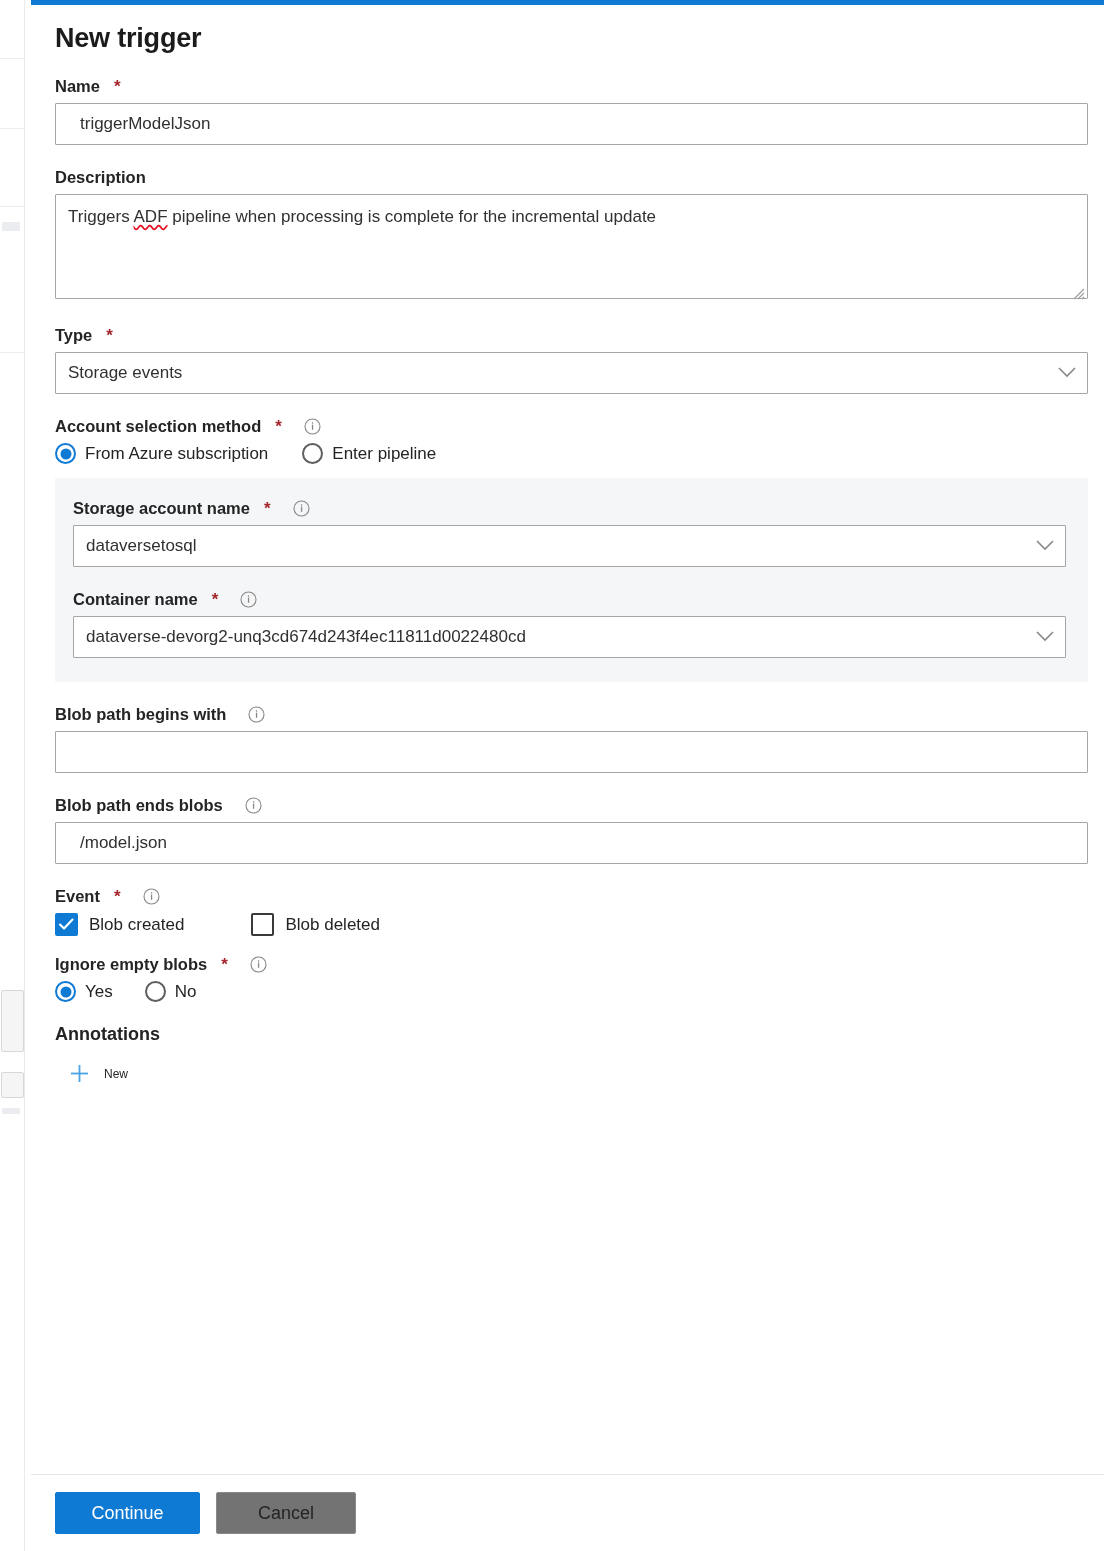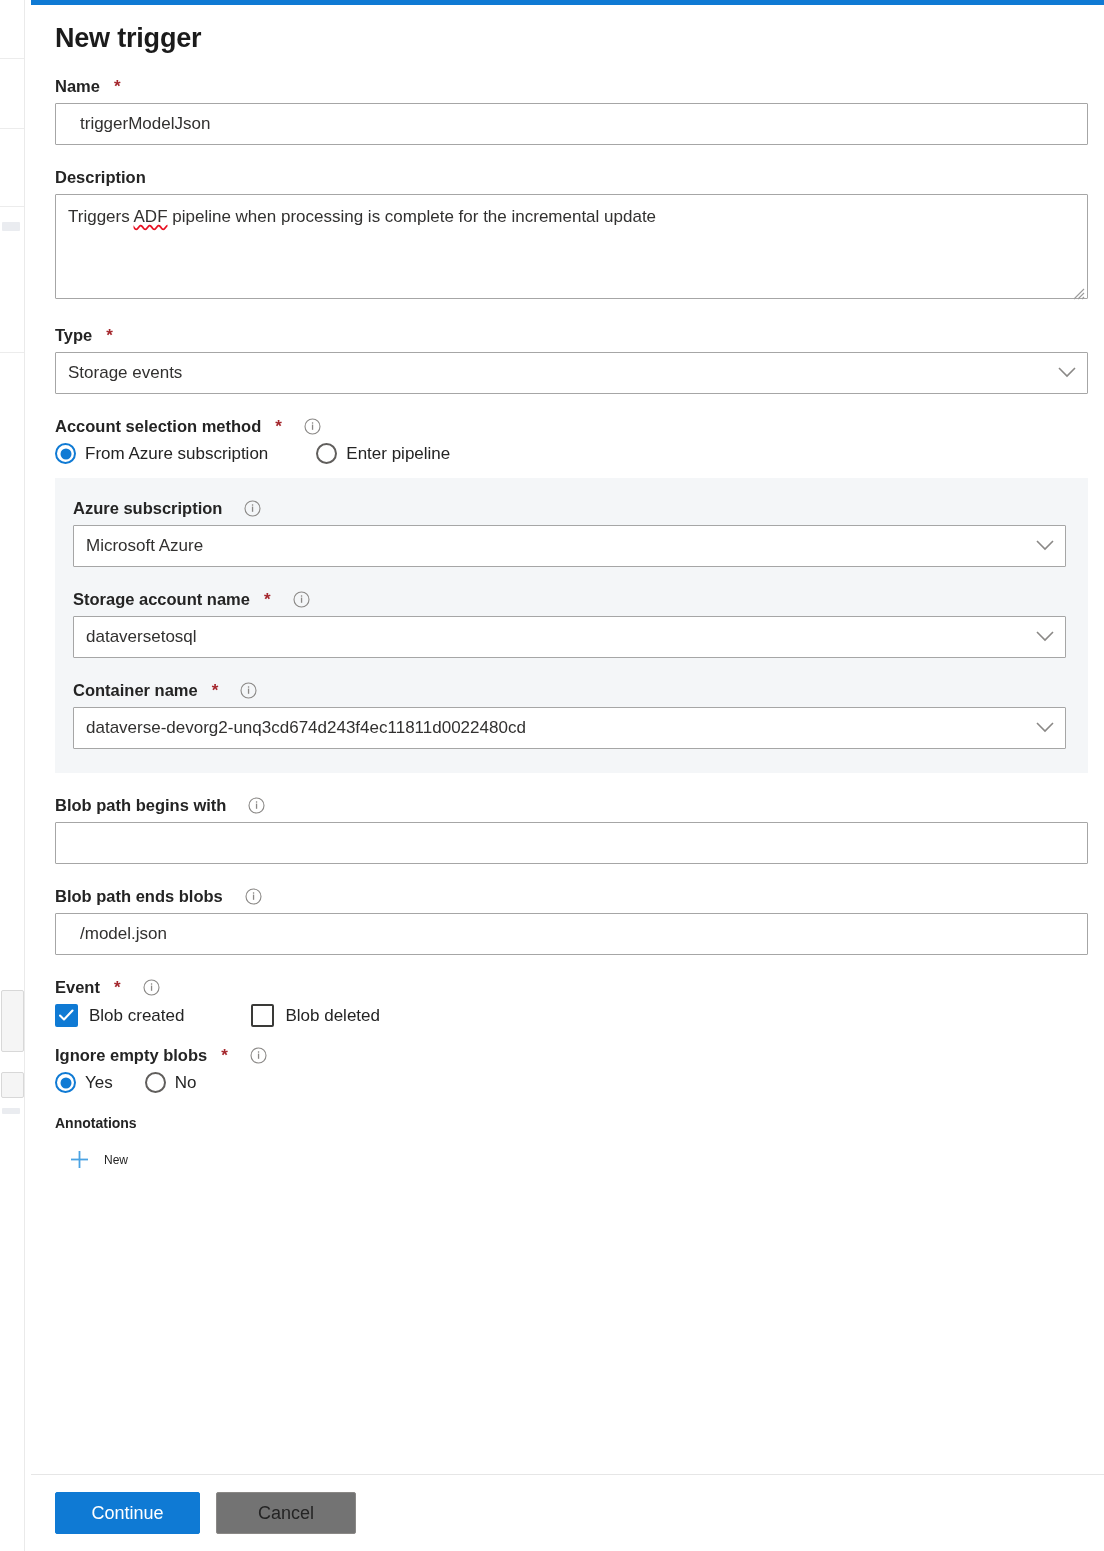--- a/index.html
+++ b/index.html
@@ -273,21 +273,21 @@
     align-items: center;
     justify-content: center;
     cursor: pointer;
     background: transparent;
     border: none;
     padding: 0;
   }
 
   
   .annotations-title {
-    font-size: 14px;
+    font-size: 18px;
     font-weight: 600;
     color: #242424;
     margin-bottom: 4px;
   }
   .new-link {
     display: inline-flex;
     align-items: center;
     margin-top: 14px;
     margin-left: 14px;
     cursor: pointer;
@@ -403,55 +403,33 @@
         <span class="req">*</span>
         <span class="info-icon">
           <svg width="17" height="17" viewBox="0 0 17 17">
             <circle cx="8.5" cy="8.5" r="7.5" fill="none" stroke="#8a8886" stroke-width="1.1"></circle>
             <rect x="7.9" y="6.6" width="1.3" height="5.2" fill="#8a8886"></rect>
             <rect x="7.9" y="4.3" width="1.3" height="1.4" fill="#8a8886"></rect>
           </svg>
         </span>
       </div>
       <div class="choice-row">
-        <div class="choice" style="margin-right:48px">
+        <div class="choice" style="margin-right:34px">
           <span class="radio-outer checked"></span>
           <span>From Azure subscription</span>
         </div>
         <div class="choice">
           <span class="radio-outer"></span>
           <span>Enter pipeline</span>
         </div>
       </div>
     </div>
 
     <div class="grey-panel">
 
-      <div class="field">
-        <div class="field-label">
-          <span>Azure subscription</span>
-          <span class="info-icon">
-            <svg width="17" height="17" viewBox="0 0 17 17">
-              <circle cx="8.5" cy="8.5" r="7.5" fill="none" stroke="#8a8886" stroke-width="1.1"></circle>
-              <rect x="7.9" y="6.6" width="1.3" height="5.2" fill="#8a8886"></rect>
-              <rect x="7.9" y="4.3" width="1.3" height="1.4" fill="#8a8886"></rect>
-            </svg>
-          </span>
-        </div>
-        <div class="select-wrap">
-          <div class="select-box">
-            <span>Microsoft Azure</span>
-          </div>
-          <span class="chevron">
-            <svg width="18" height="11" viewBox="0 0 18 11">
-                <polyline points="1,1 9,9 17,1" fill="none" stroke="#8a8886" stroke-width="1.6"></polyline>
-              </svg>
-          </span>
-        </div>
-      </div>
 
       <div class="field">
         <div class="field-label">
           <span>Storage account name</span>
           <span class="req">*</span>
           <span class="info-icon">
             <svg width="17" height="17" viewBox="0 0 17 17">
               <circle cx="8.5" cy="8.5" r="7.5" fill="none" stroke="#8a8886" stroke-width="1.1"></circle>
               <rect x="7.9" y="6.6" width="1.3" height="5.2" fill="#8a8886"></rect>
               <rect x="7.9" y="4.3" width="1.3" height="1.4" fill="#8a8886"></rect>

